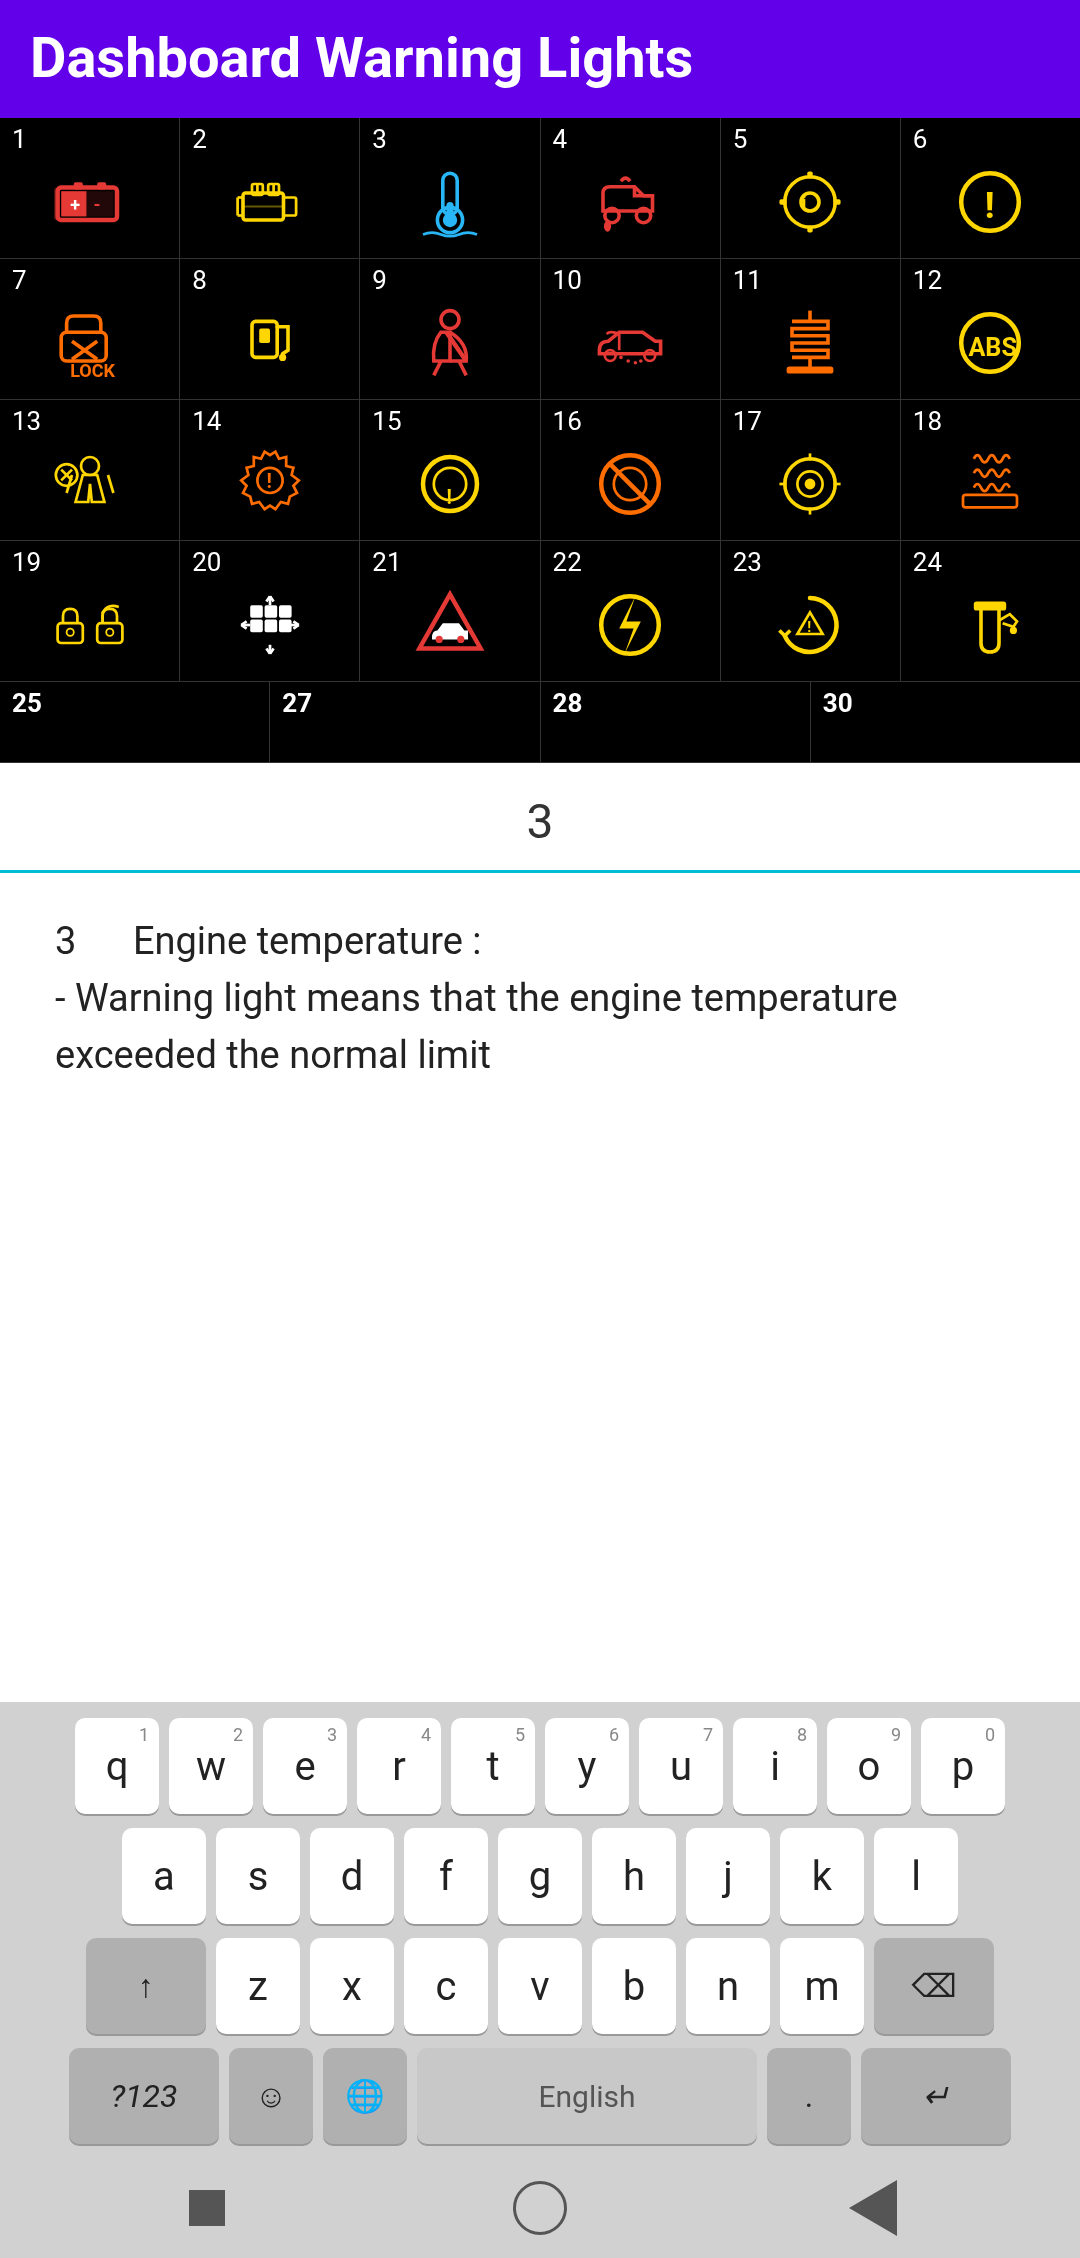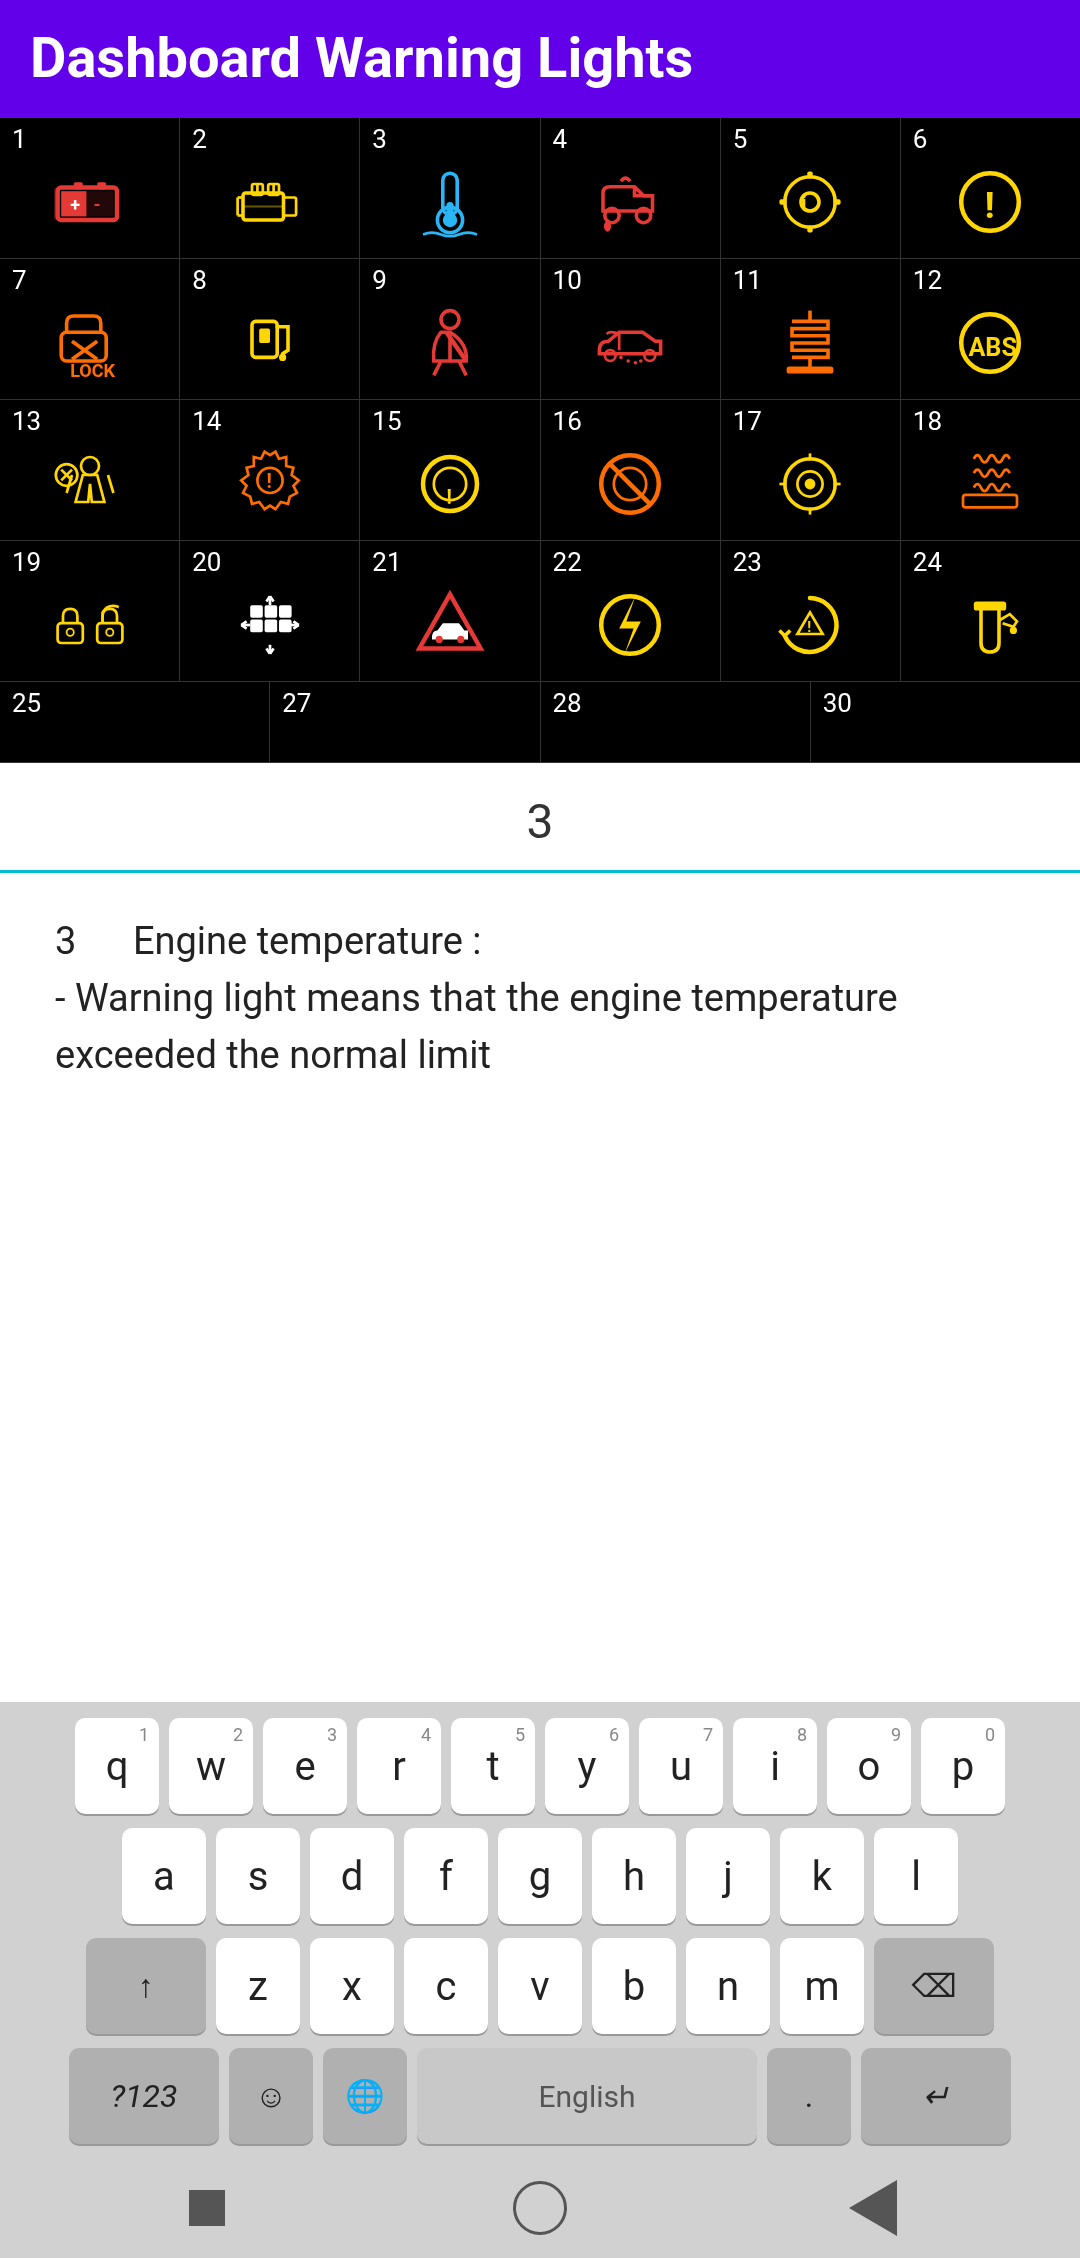--- a/index.html
+++ b/index.html
@@ -72,20 +72,21 @@
 
     
     .cell-icon svg {
       width: 72px;
       height: 72px;
     }
 
     
     .partial-row .grid-cell {
       min-height: 80px;
+      font-weight: bold;
     }
     .partial-row .cell-num {
       font-size: 26px;
     }
 
     
     .search-area {
       padding: 30px 20px 10px 20px;
       border-bottom: 3px solid #00bcd4;
     }

